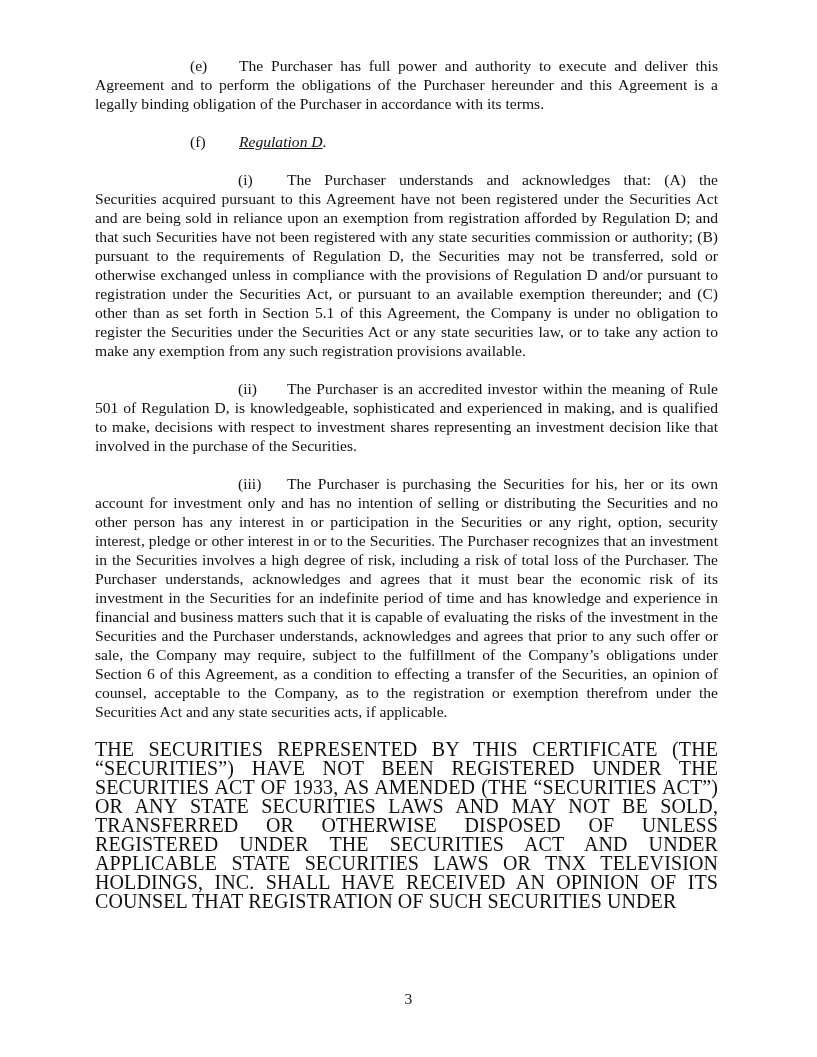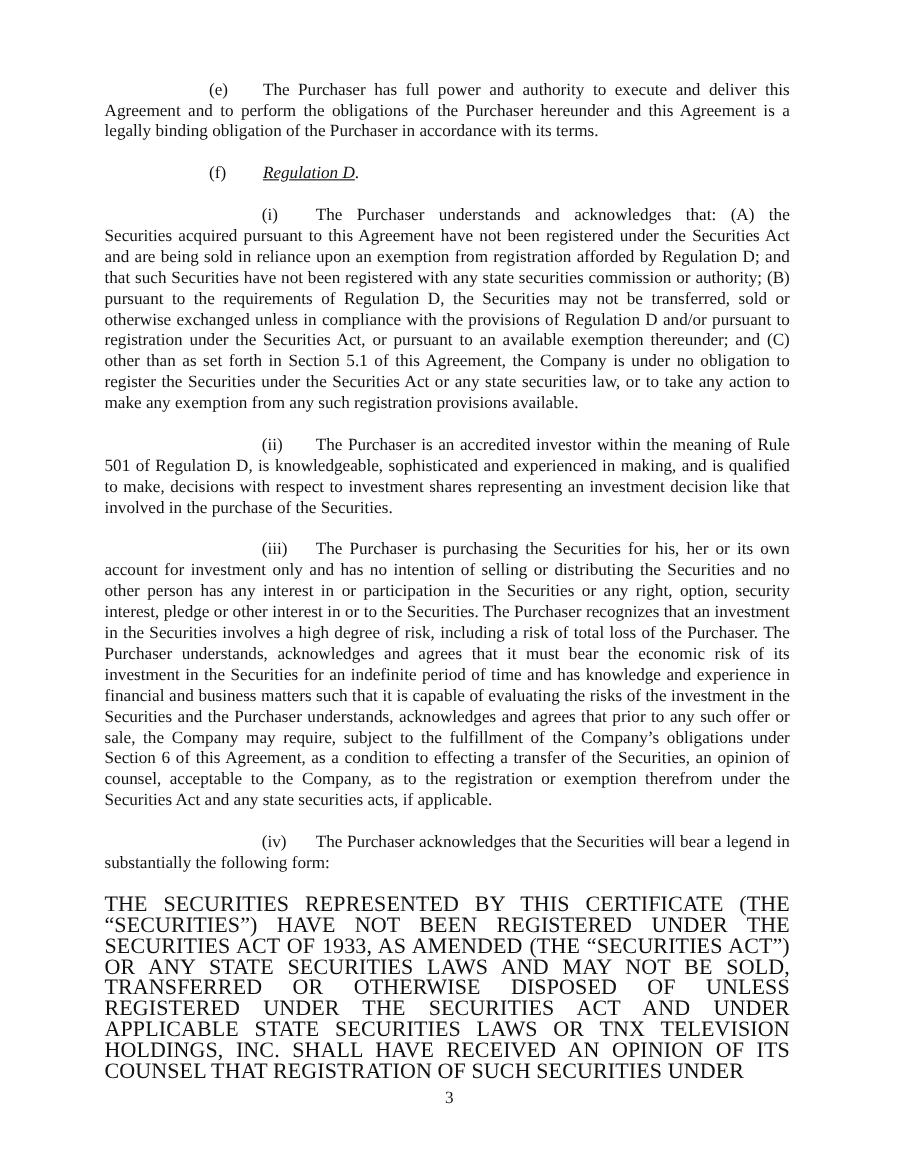--- a/index.html
+++ b/index.html
@@ -1,18 +1,18 @@
 <!DOCTYPE html>
 <html><head>
 <meta charset="utf-8">
 <style>
   html, body { margin: 0; padding: 0; background: #ffffff; }
   body { width: 817px; height: 1057px; position: relative; overflow: hidden;
          font-family: "Liberation Serif", "DejaVu Serif", serif; color: #111; }
-  .page { position: absolute; left: 95px; top: 72px; width: 623px; }
+  .page { position: absolute; left: 95px; top: 56px; width: 623px; }
   p { margin: 0; font-size: 15.6px; line-height: 19px; text-align: justify; }
   .para { margin-bottom: 19px; }
   .lbl1 { display: inline-block; margin-left: 95px; width: 49px; }
   .lbl2 { display: inline-block; margin-left: 143px; width: 49px; }
   .heading { margin-left: 95px; }
   .heading .lbl { display: inline-block; width: 49px; }
   .heading .title { text-decoration: underline; font-style: italic; }
   .legend { font-size: 20px; line-height: 19px; text-align: justify; text-align-last: left; letter-spacing: 0.1px; }
   .pagenum { position: absolute; top: 990px; left: 0; width: 817px; text-align: center; font-size: 15.6px; }
 </style>
@@ -24,18 +24,17 @@
   <p class="para"><span class="lbl1">(e)</span><span>The Purchaser has full power and authority to execute and deliver this Agreement and to perform the obligations of the Purchaser hereunder and this Agreement is a legally binding obligation of the Purchaser in accordance with its terms.</span></p>
 
   <p class="para heading"><span class="lbl">(f)</span><span class="title">Regulation D</span><span>.</span></p>
 
   <p class="para"><span class="lbl2">(i)</span><span>The Purchaser understands and acknowledges that: (A) the Securities acquired pursuant to this Agreement have not been registered under the Securities Act and are being sold in reliance upon an exemption from registration afforded by Regulation D; and that such Securities have not been registered with any state securities commission or authority; (B) pursuant to the requirements of Regulation D, the Securities may not be transferred, sold or otherwise exchanged unless in compliance with the provisions of Regulation D and/or pursuant to registration under the Securities Act, or pursuant to an available exemption thereunder; and (C) other than as set forth in Section 5.1 of this Agreement, the Company is under no obligation to register the Securities under the Securities Act or any state securities law, or to take any action to make any exemption from any such registration provisions available.</span></p>
 
   <p class="para"><span class="lbl2">(ii)</span><span>The Purchaser is an accredited investor within the meaning of Rule 501 of Regulation D, is knowledgeable, sophisticated and experienced in making, and is qualified to make, decisions with respect to investment shares representing an investment decision like that involved in the purchase of the Securities.</span></p>
 
   <p class="para"><span class="lbl2">(iii)</span><span>The Purchaser is purchasing the Securities for his, her or its own account for investment only and has no intention of selling or distributing the Securities and no other person has any interest in or participation in the Securities or any right, option, security interest, pledge or other interest in or to the Securities.  The Purchaser recognizes that an investment in the Securities involves a high degree of risk, including a risk of total loss of the Purchaser.  The Purchaser understands, acknowledges and agrees that it must bear the economic risk of its investment in the Securities for an indefinite period of time and has knowledge and experience in financial and business matters such that it is capable of evaluating the risks of the investment in the Securities and the Purchaser understands, acknowledges and agrees that prior to any such offer or sale, the Company may require, subject to the fulfillment of the Company’s obligations under Section 6 of this Agreement, as a condition to effecting a transfer of the Securities, an opinion of counsel, acceptable to the Company, as to the registration or exemption therefrom under the Securities Act and any state securities acts, if applicable.</span></p>
 
-  <p class="para"><span class="lbl2">(iv)</span><span>The Purchaser acknowledges that the Securities will bear a legend in substantially the following form:</span></p>
 
   <p class="legend">THE SECURITIES REPRESENTED BY THIS CERTIFICATE (THE “SECURITIES”) HAVE NOT BEEN REGISTERED UNDER THE SECURITIES ACT OF 1933, AS AMENDED (THE “SECURITIES ACT”) OR ANY STATE SECURITIES LAWS AND MAY NOT BE SOLD, TRANSFERRED OR OTHERWISE DISPOSED OF UNLESS REGISTERED UNDER THE SECURITIES ACT AND UNDER APPLICABLE STATE SECURITIES LAWS OR TNX TELEVISION HOLDINGS, INC. SHALL HAVE RECEIVED AN OPINION OF ITS COUNSEL THAT REGISTRATION OF SUCH SECURITIES UNDER</p>
 </div>
 
 <div class="pagenum">3</div>
 
 </body></html>

